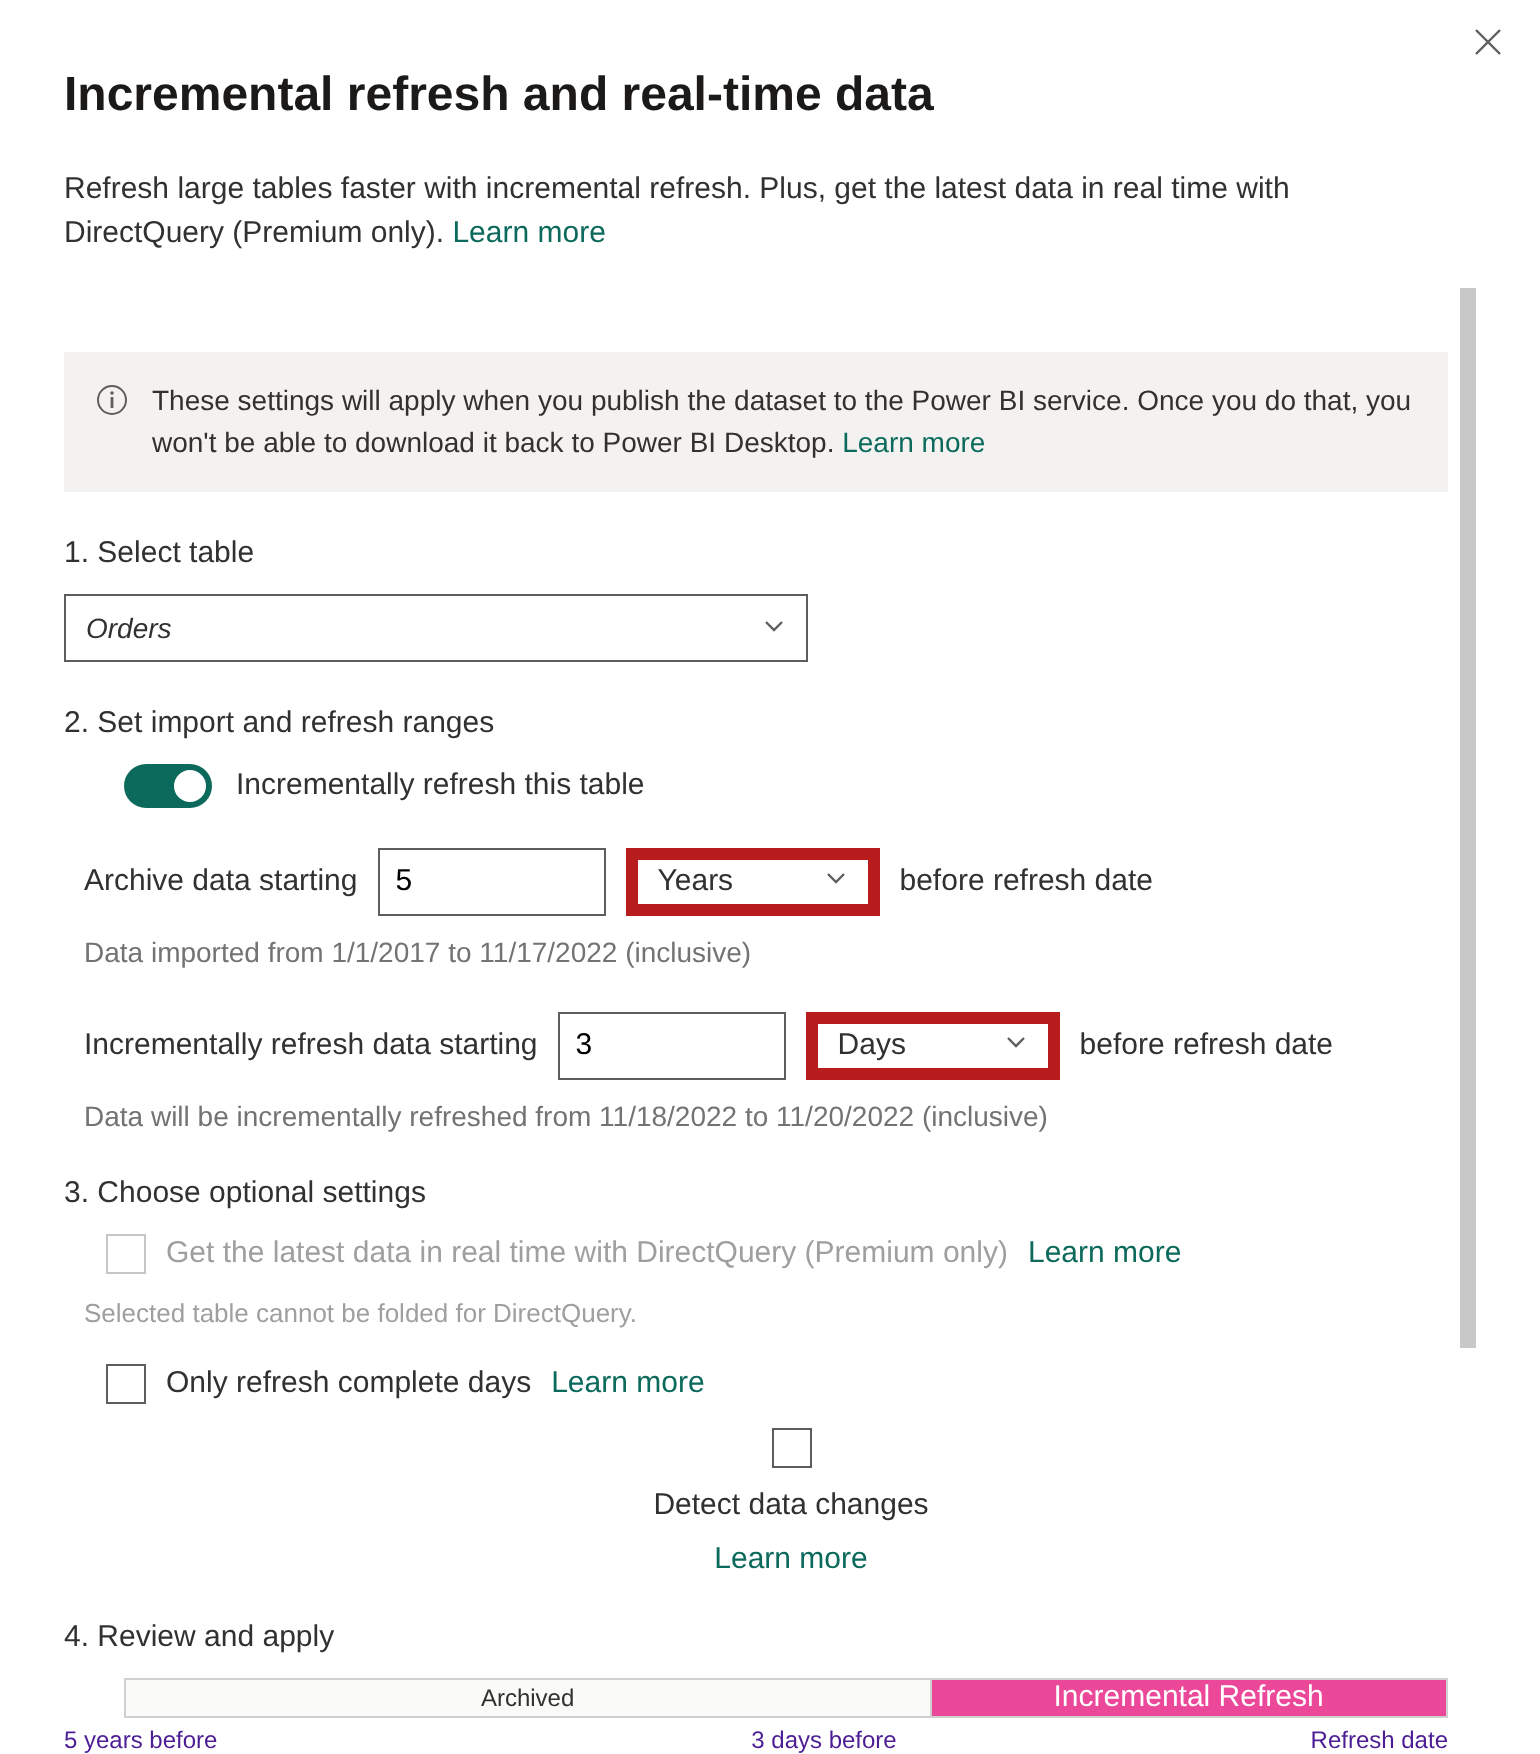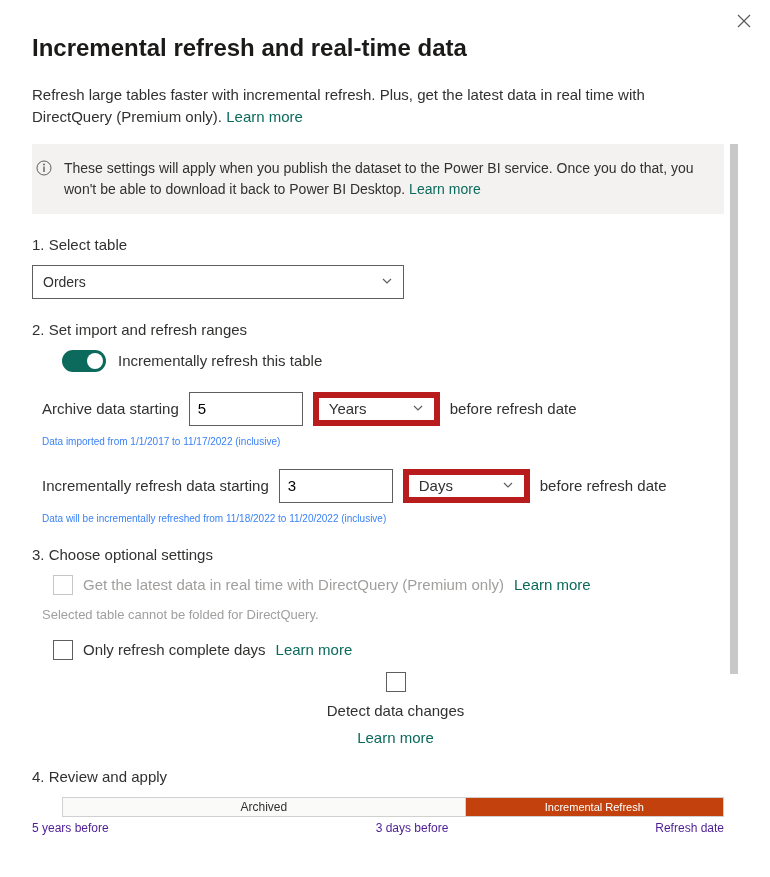--- a/index.html
+++ b/index.html
@@ -58,25 +58,26 @@
       position: absolute;
       right: 0;
       top: 0;
       width: 8px;
       height: 530px;
       background: #c8c8c8;
       border-radius: 0;
     }
     .info-banner {
       background: #f3f2f1;
-      padding: 14px 4px;
+      padding: 14px 16px;
       display: flex;
       gap: 12px;
       margin-bottom: 22px;
       margin-right: 14px;
+      margin-top: 32px;
     }
     .info-icon {
       flex: 0 0 auto;
       width: 16px;
       height: 16px;
       margin-top: 2px;
     }
     .info-icon svg { width: 16px; height: 16px; }
     .info-text {
       font-size: 14px;
@@ -93,20 +94,21 @@
       border: 1px solid #605e5c;
       height: 34px;
       width: 372px;
       display: flex;
       align-items: center;
       justify-content: space-between;
       padding: 0 10px;
       cursor: pointer;
       margin-bottom: 22px;
       background: #fff;
+      font-style: italic;
     }
     .select-small {
       border: 6px solid #b91c1c;
       height: 34px;
       width: 127px;
       display: flex;
       align-items: center;
       justify-content: space-between;
       padding: 0 10px;
       cursor: pointer;
@@ -149,22 +151,22 @@
     }
     .num-input {
       border: 1px solid #605e5c;
       height: 34px;
       width: 114px;
       padding: 0 8px;
       font-size: 15px;
       font-family: inherit;
     }
     .hint {
-      font-size: 10px;
-      color: #3b82f6;
+      font-size: 14px;
+      color: #737373;
       margin: 0 0 22px 10px;
     }
     .section { margin-bottom: 4px; }
     .check-row {
       display: flex;
       align-items: center;
       gap: 10px;
       margin: 0 0 12px 10px;
       font-size: 15px;
       padding-left: 11px;
@@ -199,25 +201,25 @@
       background: #fafaf9;
       display: flex;
       align-items: center;
       justify-content: center;
       font-size: 12px;
       color: #323130;
       border-right: 1px solid #d0d0d0;
     }
     .bar-incremental {
       flex: 1;
-      background: #c2410c;
+      background: #ec4899;
       display: flex;
       align-items: center;
       justify-content: center;
-      font-size: 11px;
+      font-size: 15px;
       color: #fff;
     }
     .timeline-labels {
       display: flex;
       justify-content: space-between;
       font-size: 12px;
       color: #4c1d95;
       margin-top: 4px;
       gap: 29px;
     }

